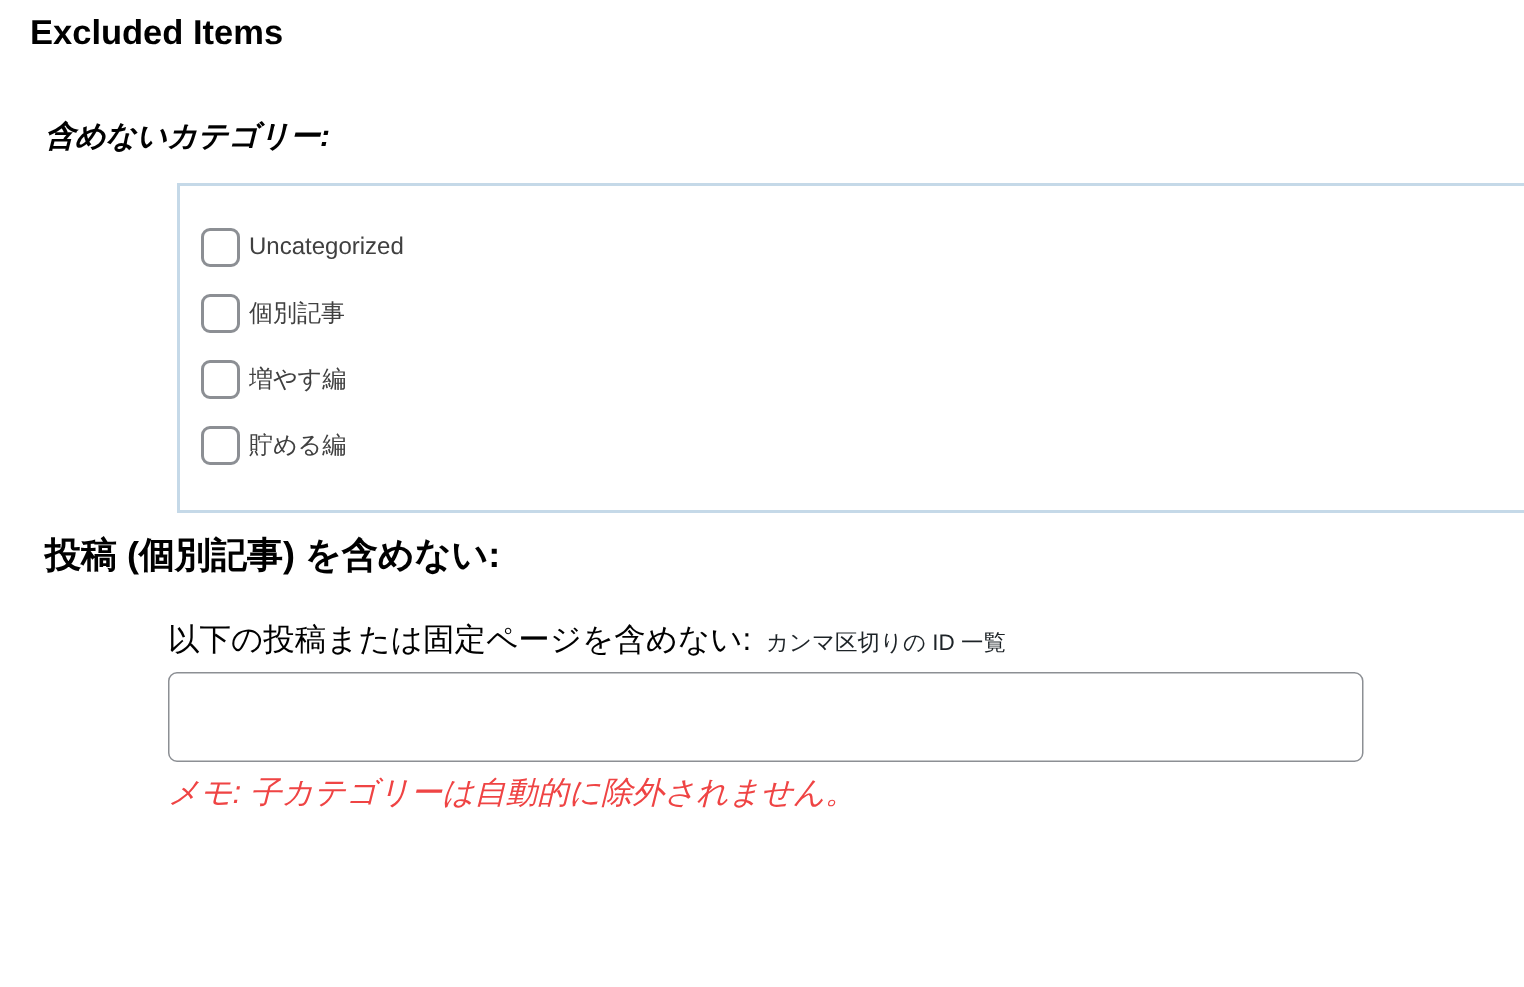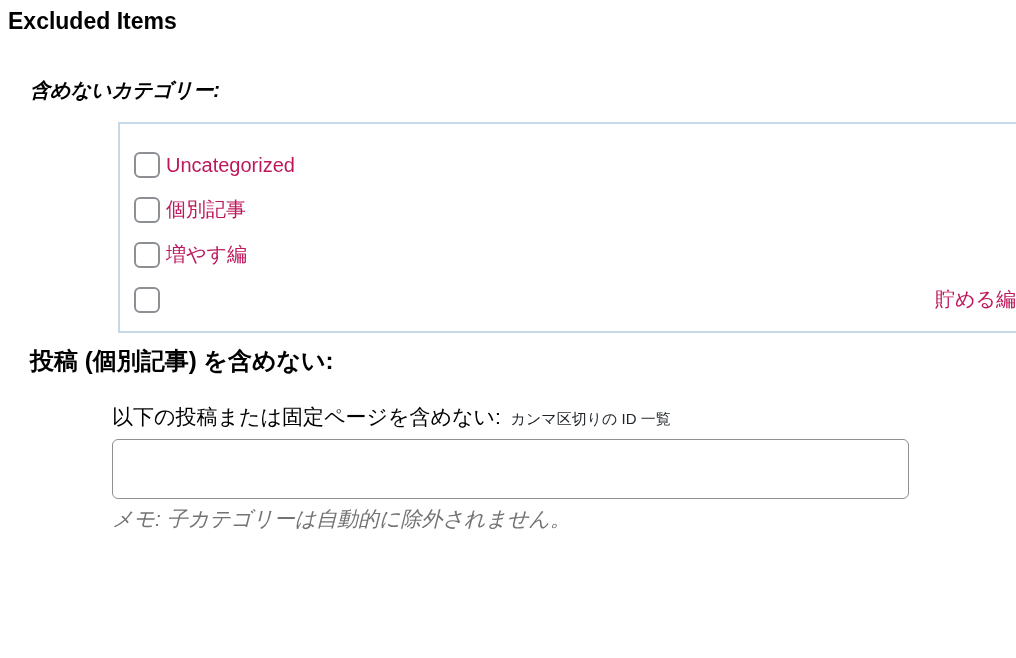--- a/index.html
+++ b/index.html
@@ -11,21 +11,21 @@
       font-family: -apple-system, BlinkMacSystemFont, "Segoe UI", "Helvetica Neue", Arial, sans-serif;
       background: #fff;
       color: #000;
       padding: 8px 0 0 8px;
       width: 1016px;
     }
     .section-title {
       font-size: 23px;
       font-weight: 700;
       margin-bottom: 42px;
-      margin-left: 0;
+      margin-left: 12px;
     }
     .field-label {
       font-size: 20px;
       font-weight: 700;
       margin-left: 22px;
       margin-bottom: 18px;
       font-style: italic;
     }
     .category-box {
       margin-left: 110px;
@@ -36,22 +36,21 @@
     }
     .category-list {
       list-style: none;
     }
     .category-item {
       display: flex;
       align-items: center;
       margin-bottom: 18px;
     }
     .category-item:last-child {
-      margin-bottom: 0;
-      justify-content: space-between;
+      margin-bottom: 12px;
     }
     .checkbox {
       appearance: none;
       -webkit-appearance: none;
       width: 26px;
       height: 26px;
       border: 2px solid #8c8f94;
       border-radius: 6px;
       background: #fff;
       cursor: pointer;
@@ -60,22 +59,22 @@
     }
     .checkbox:checked::after {
       content: "✓";
       display: block;
       text-align: center;
       line-height: 22px;
       font-weight: bold;
       color: #2271b1;
     }
     .category-label {
-      font-size: 20px;
-      color: #be185d;
+      font-size: 16px;
+      color: #404040;
       cursor: pointer;
     }
     .posts-section {
       margin-top: 12px;
     }
     .posts-label {
       font-size: 24px;
       font-weight: 700;
       margin-left: 22px;
       margin-bottom: 26px;
@@ -99,21 +98,21 @@
       border-radius: 6px;
       font-size: 20px;
       padding: 8px 12px;
       background: #fff;
       margin-bottom: 6px;
     }
     .note-line {
       margin-left: 104px;
       font-size: 21px;
       font-style: italic;
-      color: #737373;
+      color: #ef4444;
     }
     .note-prefix {
       font-style: italic;
     }
   </style>
 </head>
 <body>
 
 <h2 class="section-title">Excluded Items</h2>
 

